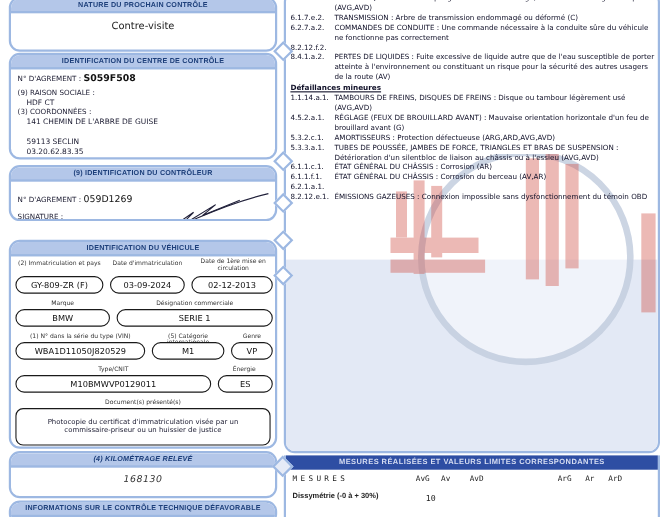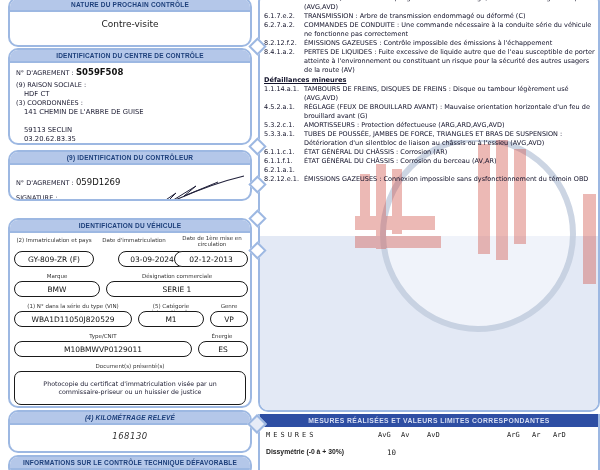--- a/index.html
+++ b/index.html
@@ -112,21 +112,21 @@
   </div>
 
   <div class="sec" style="top:218px;height:190px;">
     <div class="sec-head">IDENTIFICATION DU VÉHICULE</div>
 
     <div class="vlabel" style="left:4px;top:17px;width:80px;">(2) Immatriculation et pays</div>
     <div class="vlabel" style="left:88px;top:17px;width:72px;">Date d'immatriculation</div>
     <div class="vlabel" style="left:164px;top:15px;width:76px;">Date de 1ère mise en circulation</div>
 
     <div class="pill" style="left:4px;top:31px;width:80px;">GY-809-ZR (F)</div>
-    <div class="pill" style="left:108px;top:31px;width:68px;">03-09-2024</div>
+    <div class="pill" style="left:90px;top:31px;width:68px;">03-09-2024</div>
     <div class="pill" style="left:164px;top:31px;width:74px;">02-12-2013</div>
 
     <div class="vlabel" style="left:4px;top:53px;width:86px;">Marque</div>
     <div class="vlabel" style="left:96px;top:53px;width:142px;">Désignation commerciale</div>
 
     <div class="pill" style="left:4px;top:61px;width:86px;">BMW</div>
     <div class="pill" style="left:96px;top:61px;width:142px;">SERIE 1</div>
 
     <div class="vlabel" style="left:4px;top:83px;width:118px;">(1) N° dans la série du type (VIN)</div>
     <div class="vlabel" style="left:126px;top:83px;width:70px;">(5) Catégorie internationale</div>
@@ -181,26 +181,25 @@
             <span class="dtext">PNEUMATIQUES : Pneumatique gravement endommagé, entaillé ou montage inadapté (AVG,AVD)</span>
           </div>
 
           <div class="defect">
             <span class="dcode">6.1.7.e.2.</span>
             <span class="dtext">TRANSMISSION : Arbre de transmission endommagé ou déformé (C)</span>
           </div>
 
           <div class="defect">
             <span class="dcode">6.2.7.a.2.</span>
-            <span class="dtext">COMMANDES DE CONDUITE : Une commande nécessaire à la conduite série du véhicule ne fonctionne pas correctement</span>
+            <span class="dtext">COMMANDES DE CONDUITE : Une commande nécessaire à la conduite sûre du véhicule ne fonctionne pas correctement</span>
           </div>
 
           <div class="defect">
             <span class="dcode">8.2.12.f.2.</span>
-            <span class="dtext">ÉMISSIONS GAZEUSES : Contrôle impossible des émissions à l'échappement</span>
           </div>
 
           <div class="defect">
             <span class="dcode">8.4.1.a.2.</span>
             <span class="dtext">PERTES DE LIQUIDES : Fuite excessive de liquide autre que de l'eau susceptible de porter atteinte à l'environnement ou constituant un risque pour la sécurité des autres usagers de la route (AV)</span>
           </div>
         </div>
       <div class="minor-title">Défaillances mineures</div>
       <div>
 

